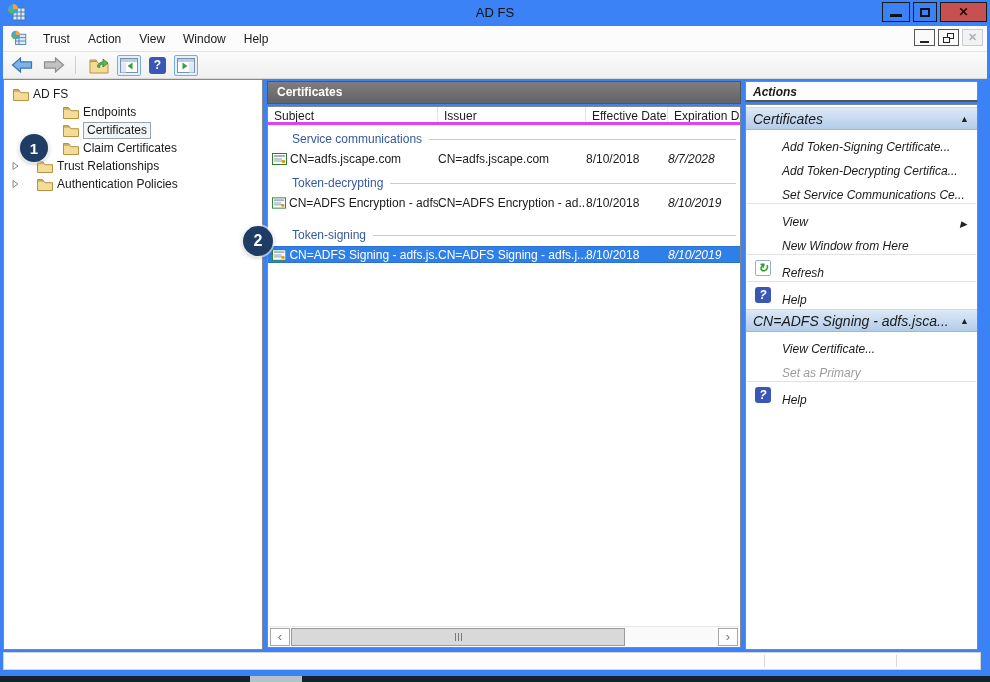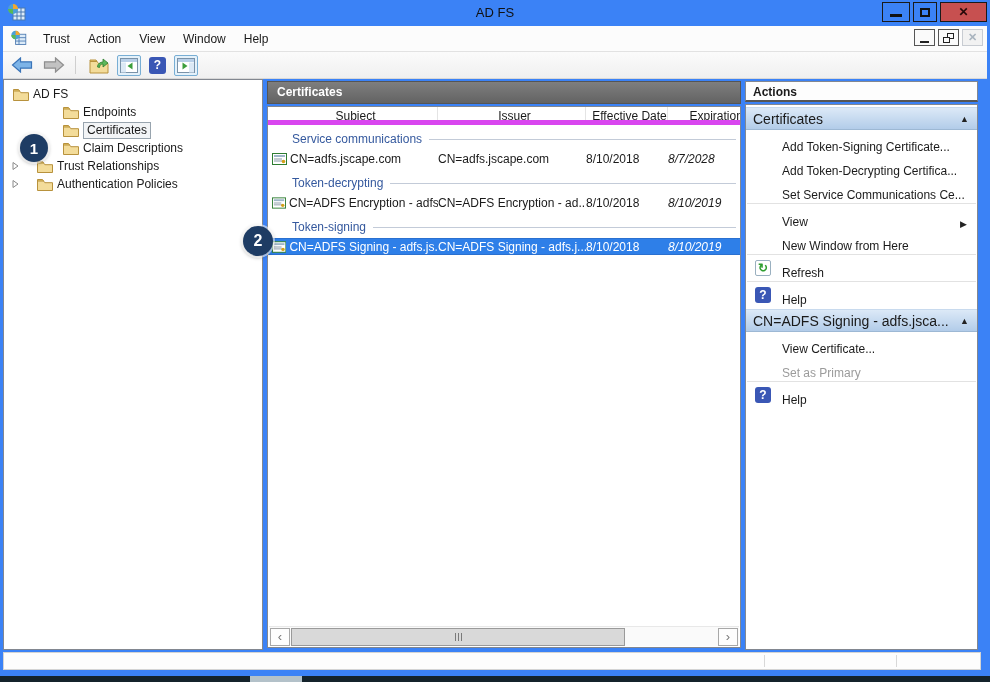--- a/index.html
+++ b/index.html
@@ -50,42 +50,42 @@
   .trow { display:flex; align-items:center; height:18px; white-space:nowrap; cursor:default; }
   .tlabel { margin-left:4px; }
   .tsel { margin-left:4px; border:1px solid #98a4ae; background:#f2f4f6; padding:0 3px 1px 3px; }
   .spacer { display:inline-block; height:1px; }
 
   .center-panel { position:absolute; left:267px; top:81px; width:474px; height:569px; }
   .center-header { height:23px; background:linear-gradient(#7e7e7e,#636363); border:1px solid #555;
                    color:#fff; font-weight:bold; line-height:21px; padding-left:9px; }
   .list-area { position:absolute; left:0; top:25px; width:474px; bottom:2px;
                background:#fff; border:1px solid #828790; overflow:hidden; }
-  .col-headers { display:flex; height:18px; border-bottom:5px solid #d946ef; width:520px;text-align:center; }
+  .col-headers { display:flex; height:18px; border-bottom:3px solid #d946ef; width:520px; }
   .col-h { border-right:1px solid #e4e4e4; padding:2px 0 0 6px; white-space:nowrap; overflow:hidden; }
   .cw-subject { width:170px; } .cw-issuer { width:148px; } .cw-eff { width:82px; } .cw-exp { width:120px; }
   .group-h { display:flex; align-items:center; height:16px; margin:6px 4px 0 24px; color:#35599e; white-space:nowrap; }
   .group-h .rule { flex:1; height:1px; background:#c3cbd8; margin-left:7px; }
   .lrow { display:flex; align-items:center; height:17px; margin-top:3px; padding-left:4px; white-space:nowrap; width:520px; }
   .lrow .cell { overflow:hidden; white-space:nowrap; }
   .cell-subject { width:166px; display:flex; align-items:center; }
   .cell-subject .txt { margin-left:3px; overflow:hidden; }
   .cell-issuer { width:148px; } .cell-eff { width:82px; } .cell-exp { width:120px;font-style:italic; }
   .lrow.selected { background:#2e7fe8; color:#fff; border-top:1px solid #2a70d0; border-bottom:1px solid #2a70d0; }
 
   .hscroll { position:absolute; left:1px; right:1px; bottom:1px; height:20px; background:#fafafa;
              border-top:1px solid #e8e8e8; display:flex; align-items:center; }
   .sc-btn { width:20px; height:18px; border:1px solid #a8a8a8; background:#fdfdfd; color:#777;
             display:flex; align-items:center; justify-content:center; font-size:13px; margin:0 1px; cursor:pointer; }
   .sc-thumb { width:334px; height:18px; background:#d9d9d9; border:1px solid #9a9a9a;
               display:flex; align-items:center; justify-content:center; gap:2px; cursor:grab; }
   .grip { width:1px; height:8px; background:#7a7a7a; }
   .sc-track-rest { flex:1; }
 
-  .actions-panel { position:absolute; left:745px; top:81px; width:233px; height:569px; }
+  .actions-panel { position:absolute; left:745px; top:81px; width:233px; height:569px;font-style:italic; }
   .actions-title { height:21px; background:#fdfdfd; border:1px solid #828790; border-bottom:2px solid #555;
                    font-weight:bold; padding:3px 0 0 7px; }
   .actions-body { position:absolute; left:0; top:23px; width:233px; bottom:0;
                   background:#fff; border:1px solid #828790; overflow:hidden; }
   .act-section-h { height:23px; margin-top:2px; background:linear-gradient(#dcE9f7,#b2cce9);
                    border-top:1px solid #c8daee; border-bottom:1px solid #9db8d4;
                    display:flex; align-items:center; font-size:14px; padding:0 8px 0 7px; cursor:pointer; }
   .act-section-h .hdr-txt { flex:1; white-space:nowrap; overflow:hidden; }
   .act-arrow { font-size:9px; color:#222; }
   .act-item { height:24px; display:flex; align-items:flex-end; padding-left:36px; position:relative; cursor:pointer; }
@@ -246,21 +246,21 @@
       </svg>
       <span class="tsel">Certificates</span>
     </div>
 
     <div class="trow">
       <span class="spacer" style="width:59px"></span>
       <svg width="16" height="13" viewBox="0 0 16 13">
         <path d="M0.5 3 V1.5 H5.5 L6.8 3.2" fill="#e8c96e" stroke="#b8923d"></path>
         <path d="M0.5 3 H6.5 L7.8 4.7 H15.5 V12.5 H0.5 Z" fill="#f3dc9a" stroke="#b8923d"></path>
       </svg>
-      <span class="tlabel">Claim Descriptions</span>
+      <span class="tlabel">Claim Certificates</span>
     </div>
 
     <div class="trow">
       <span class="spacer" style="width:6px"></span>
       <svg width="10" height="10" viewBox="0 0 10 10">
         <path d="M3 1.5 L8 5 L3 8.5 Z" fill="none" stroke="#8a8a8a"></path>
       </svg>
       <span class="spacer" style="width:17px"></span>
       <svg width="16" height="13" viewBox="0 0 16 13">
         <path d="M0.5 3 V1.5 H5.5 L6.8 3.2" fill="#e8c96e" stroke="#b8923d"></path>
@@ -327,21 +327,21 @@
             <rect x="2" y="7.5" width="9" height="1" fill="#8a9aa8"></rect>
             <circle cx="11.5" cy="8.5" r="1.8" fill="#d4a017"></circle>
           </svg>
           <span class="txt">CN=ADFS Encryption - adfs...</span>
         </div>
         <div class="cell cell-issuer">CN=ADFS Encryption - ad...</div>
         <div class="cell cell-eff">8/10/2018</div>
         <div class="cell cell-exp">8/10/2019</div>
       </div>
 
-      <div class="group-h" style="margin-top:8px">
+      <div class="group-h" style="margin-top:16px">
         <span>Token-signing</span>
           <div class="rule"></div>
       </div>
       <div class="lrow selected">
         <div class="cell cell-subject">
           <svg width="15" height="12" viewBox="0 0 15 12">
             <rect x="0.5" y="0.5" width="14" height="11" fill="#fff" stroke="#2e7d32"></rect>
             <rect x="2" y="2" width="11" height="2" fill="#9fb6c8"></rect>
             <rect x="2" y="5.5" width="8" height="1" fill="#8a9aa8"></rect>
             <rect x="2" y="7.5" width="9" height="1" fill="#8a9aa8"></rect>

